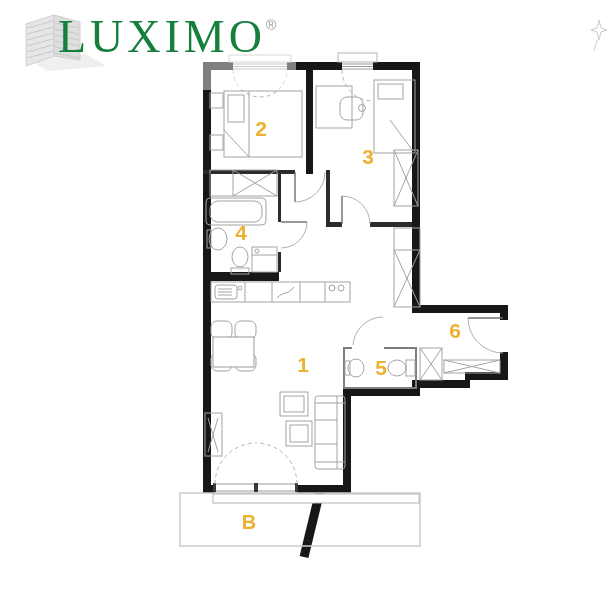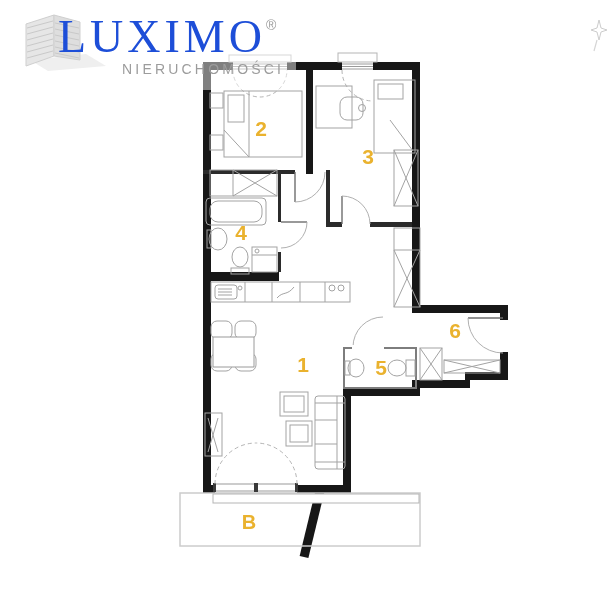--- a/index.html
+++ b/index.html
@@ -19,21 +19,21 @@
   .balc{stroke:#cccccc;stroke-width:1.5;fill:none;}
   .roomnum{font-family:"Liberation Sans",sans-serif;font-size:21px;font-weight:700;}
   .roomnum-b{font-family:"Liberation Sans",sans-serif;font-size:20px;font-weight:700;}
   
   .logo{position:absolute;left:0;top:4px;width:296px;height:86px;
         background:rgba(255,255,255,0.45);}
   .logo-building{position:absolute;left:16px;top:4px;}
   .logo-text{position:absolute;left:58px;top:8px;white-space:nowrap;}
   .brand-row{font-family:"Liberation Serif",serif;font-size:46px;line-height:1.1;
              letter-spacing:4px;}
-  .brand-name{color:#1d4ed8;}
+  .brand-name{color:#15803d;}
   .brand-reg{font-size:14px;color:#9a9a9a;vertical-align:22px;letter-spacing:0;
              font-family:"Liberation Sans",sans-serif;}
   .brand-sub{margin-left:64px;margin-top:-2px;font-size:14px;letter-spacing:3.2px;
              color:#9c9c9c;font-family:"Liberation Sans",sans-serif;}
   .compass{position:absolute;right:0;top:18px;}
 </style>
 </head>
 <body>
 
 <div class="stage">
@@ -302,21 +302,20 @@
         <line x1="39" y1="27" x2="63" y2="32"></line>
           <line x1="39" y1="33" x2="63" y2="38"></line>
         <line x1="39" y1="39" x2="63" y2="44"></line>
           <line x1="39" y1="45" x2="63" y2="50"></line>
       </g>
     </svg>
     <div class="logo-text">
       <div class="brand-row">
         <span class="brand-name">LUXIMO</span><span class="brand-reg">®</span>
       </div>
-      <div class="brand-sub">NIERUCHOMOŚCI</div>
     </div>
   </div>
 
   <svg class="compass" width="16" height="36" viewBox="0 0 16 36">
     <polygon points="8,2 10,10 16,12 10,14 8,22 6,14 0,12 6,10" fill="#ffffff" stroke="#cccccc" stroke-width="1"></polygon>
     <line x1="6" y1="22" x2="3" y2="33" stroke="#d5d5d5" stroke-width="1.2"></line>
   </svg>
 
 </div>
 

